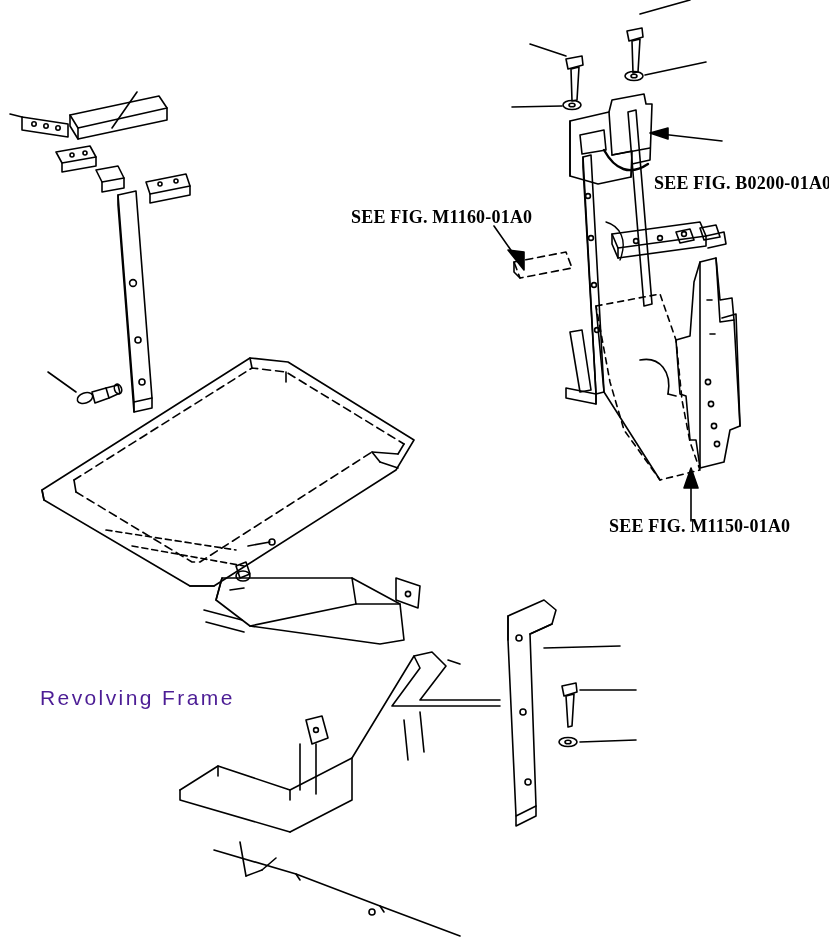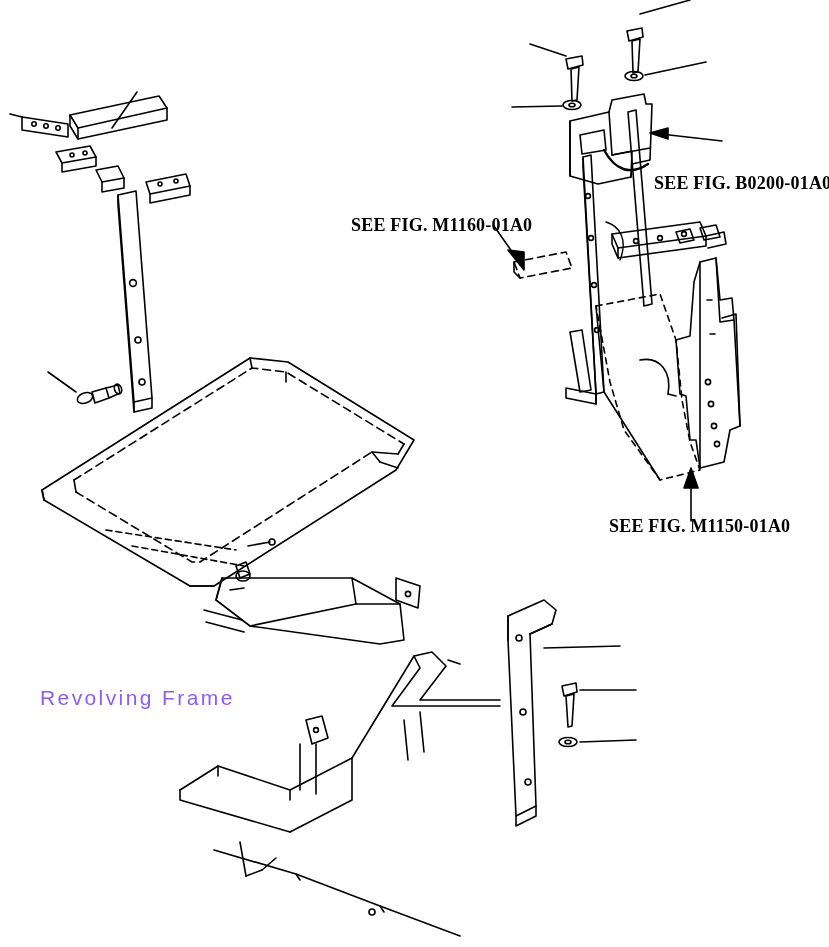--- a/index.html
+++ b/index.html
@@ -29,24 +29,24 @@
     font-size: 18px;
     letter-spacing: 0.2px;
     color: #000000;
     white-space: nowrap;
   }
   .caption {
     position: absolute;
     font-family: "Liberation Sans", sans-serif;
     font-size: 21px;
     letter-spacing: 2.4px;
-    color: #8b5cf6;
+    color: #4c1d95;
     white-space: nowrap;
   }
-  .lbl-m1160 { left: 351px; top: 215px; }
+  .lbl-m1160 { left: 351px; top: 207px; }
   .lbl-b0200 { left: 654px; top: 173px; }
   .lbl-m1150 { left: 609px; top: 516px; }
   .cap-frame { left: 40px; top: 686px; }
 </style>
 </head>
 <body>
 
 <div id="page">
 
   <svg id="drawing" viewBox="0 0 829 947" xmlns="http://www.w3.org/2000/svg">

